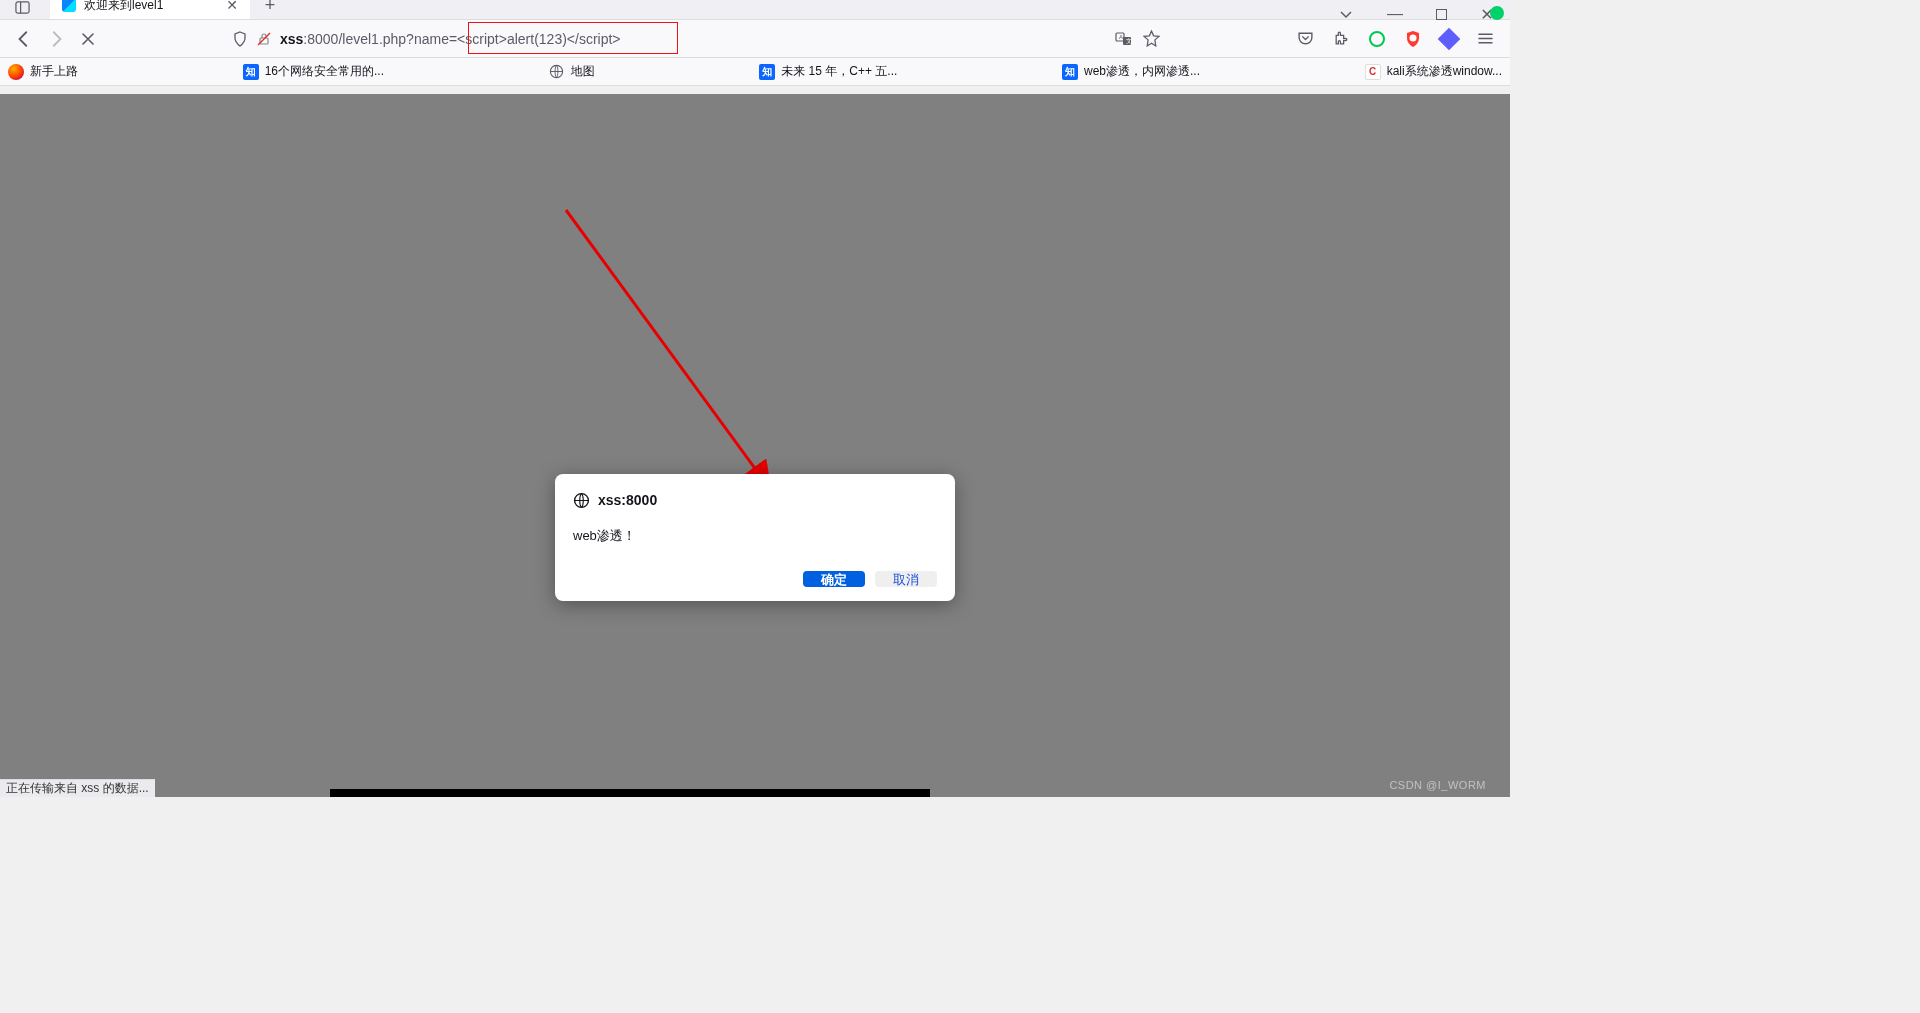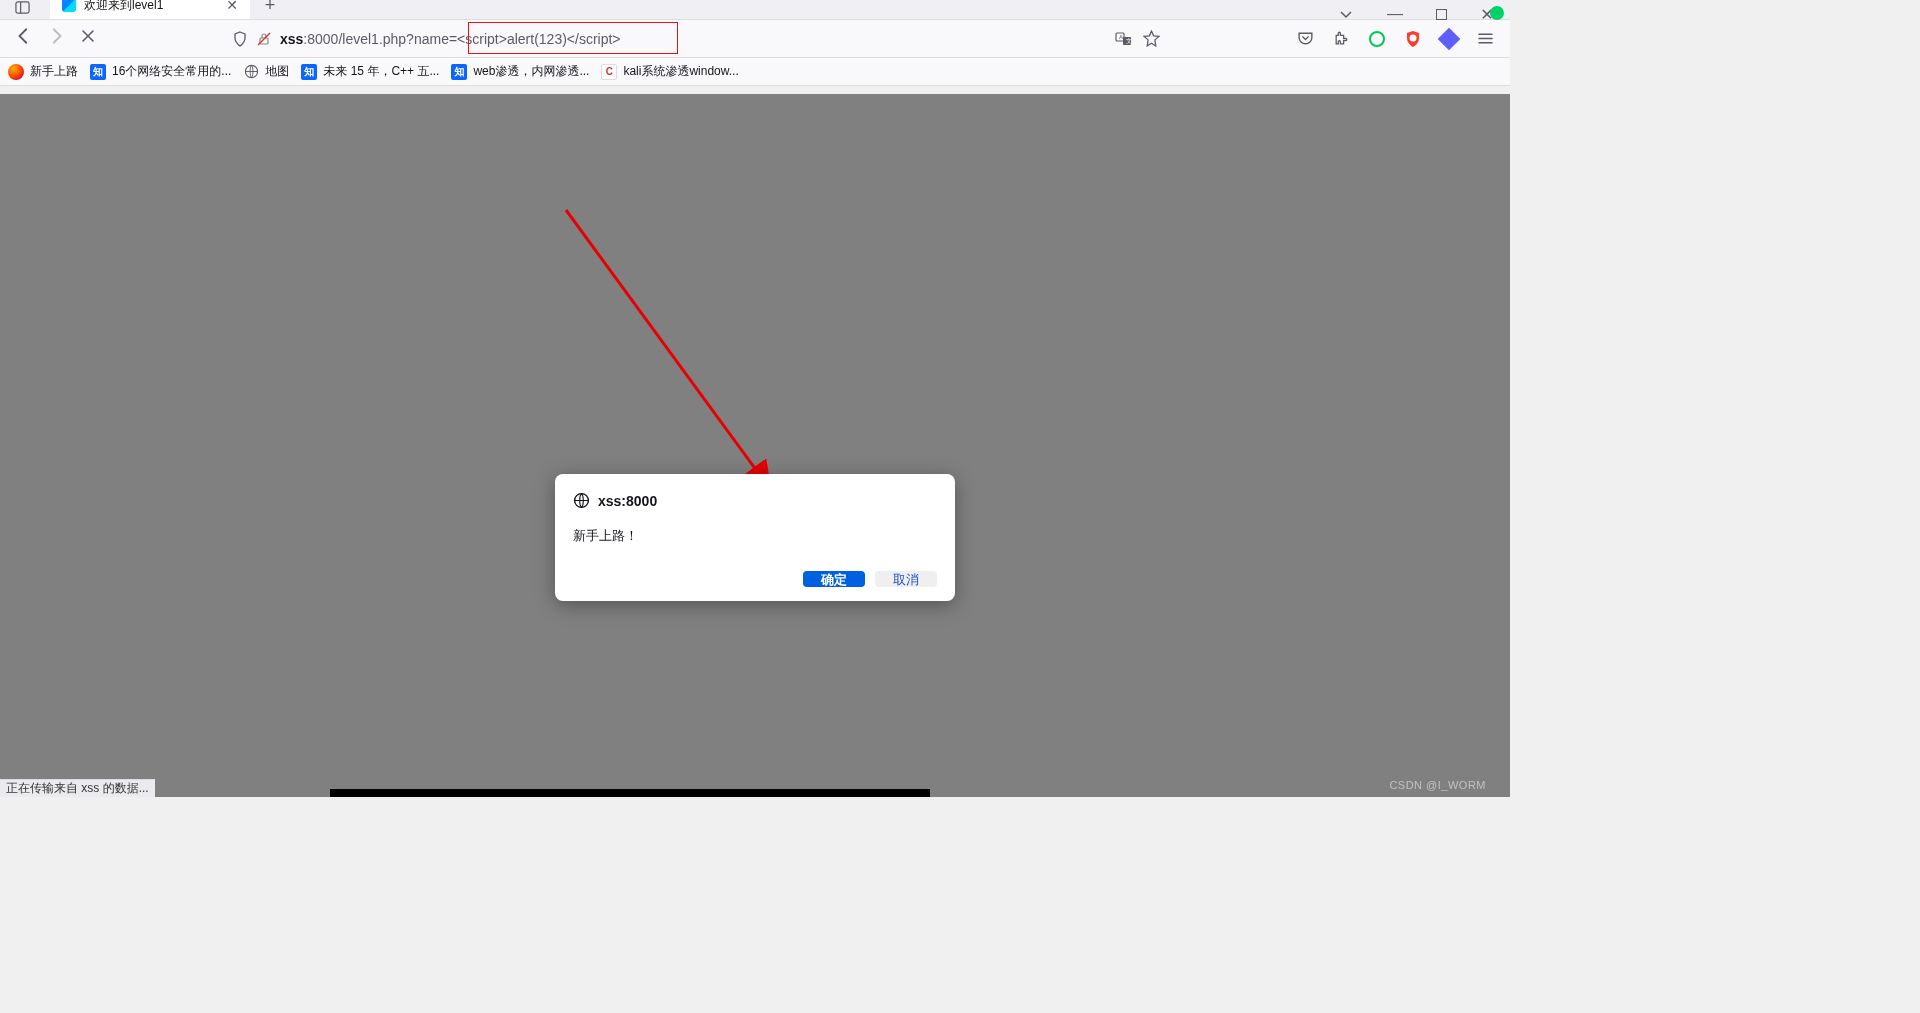--- a/index.html
+++ b/index.html
@@ -10,49 +10,49 @@
     .sidebar-toggle { width: 28px; height: 24px; display:flex; align-items:center; justify-content:center; margin-left:8px; cursor:pointer; }
     .tab { display:flex; align-items:center; height:28px; padding:0 10px 0 12px; background:#fff; border-radius:4px 4px 0 0; margin-left:14px; min-width:200px; max-width:220px; position:relative; font-size:12px; }
     .tab-favicon { width:14px; height:14px; background:linear-gradient(135deg,#0a84ff 50%,#00ddff 50%); border-radius:3px; margin-right:8px; flex-shrink:0; }
     .tab-title { flex:1; white-space:nowrap; overflow:hidden; text-overflow:ellipsis; color:#15141a; }
     .tab-close { width:16px; height:16px; display:flex; align-items:center; justify-content:center; color:#5b5b66; cursor:pointer; font-size:14px; }
     .new-tab { width:28px; height:28px; display:flex; align-items:center; justify-content:center; cursor:pointer; font-size:18px; color:#5b5b66; margin-left:6px; }
     .window-controls { position:absolute; right:0; top:0; height:28px; display:flex; align-items:center; }
     .win-btn { width:46px; height:28px; display:flex; align-items:center; justify-content:center; color:#5b5b66; cursor:pointer; }
 
     
-    .nav-bar { height:38px; background:#f9f9fb; display:flex; padding:0 8px; border-bottom:1px solid #ddd; }
+    .nav-bar { height:38px; background:#f9f9fb; display:flex; align-items:center; padding:0 8px; border-bottom:1px solid #ddd; }
     .nav-btn { width:32px; height:32px; display:flex; align-items:center; justify-content:center; cursor:pointer; color:#5b5b66; border-radius:4px; }
     .nav-btn.disabled { color:#bbb; cursor:default; }
     .url-bar-wrap { flex:1; display:flex; align-items:center; margin:0 120px 0 120px; position:relative; }
     .url-icons-left { display:flex; align-items:center; gap:8px; position:absolute; left:8px; }
     .url-text-container { flex:1; display:flex; align-items:center; height:32px; padding-left:56px; font-size:14px; position:relative; }
     .url-host { font-weight:600; color:#15141a; }
     .url-path { color:#5b5b66; }
     .url-highlight-box { position:absolute; border:1.5px solid #e11; height:32px; top:-1px; pointer-events:none; }
     .url-param-hl { color:#5b5b66; }
     .url-icons-right { display:flex; align-items:center; gap:10px; margin-left:auto; margin-right:6px; }
     .toolbar-right { display:flex; align-items:center; gap:14px; margin-left:8px; margin-right:6px; }
     .ext-icon { width:22px; height:22px; display:flex; align-items:center; justify-content:center; }
 
     
-    .bookmarks-bar { height:28px; background:#f9f9fb; display:flex; align-items:center; padding:0 8px; gap:12px; font-size:12px; border-bottom:1px solid #ddd; }
+    .bookmarks-bar { height:28px; background:#f9f9fb; display:flex; align-items:center; padding:0 8px; gap:12px; font-size:12px; border-bottom:1px solid #ddd;justify-content:space-between; }
     .bm-item { display:flex; align-items:center; gap:6px; cursor:pointer; color:#15141a; white-space:nowrap; }
     .bm-icon { width:16px; height:16px; display:flex; align-items:center; justify-content:center; flex-shrink:0; }
     .ff-ico { width:16px; height:16px; background:radial-gradient(circle at 35% 30%, #ffb000 0%, #ff3d00 55%, #a4006e 90%); border-radius:50%; }
     .zhi-ico { width:16px; height:16px; background:#0a66ff; color:#fff; font-size:10px; font-weight:bold; display:flex; align-items:center; justify-content:center; border-radius:2px; }
     .globe-ico svg { width:15px; height:15px; }
     .kali-ico { width:16px; height:16px; background:#fff; border:1px solid #ddd; color:#d33; font-size:10px; font-weight:bold; display:flex; align-items:center; justify-content:center; border-radius:2px; }
 
     
     .content { position:absolute; top:94px; left:0; right:0; bottom:0; background:#808080; }
 
     
     .dialog { position:absolute; width:400px; background:#fff; border-radius:8px; box-shadow:0 4px 20px rgba(0,0,0,0.35); left:555px; top:380px; padding:18px 18px 14px 18px; }
-    .dialog-header { display:flex; align-items:center; gap:8px; font-weight:700; font-size:14px; color:#15141a; }
+    .dialog-header { display:flex; align-items:flex-start; gap:8px; font-weight:700; font-size:14px; color:#15141a; }
     .dialog-msg { margin-top:18px; font-size:13px; color:#15141a; }
     .dialog-buttons { display:flex; justify-content:flex-end; gap:10px; margin-top:26px; }
     .btn { height:16px; padding:0 18px; border-radius:4px; border:none; font-size:13px; cursor:pointer; }
     .btn-primary { background:#0061e0; color:#fff; font-weight:600; }
     .btn-secondary { background:#efefef; color:#1d4ed8; }
 
     
     .arrow-svg { position:absolute; left:560px; top:110px; pointer-events:none; }
 
     
@@ -250,21 +250,21 @@
   </svg>
 
   <div class="dialog">
     <div class="dialog-header">
       <svg width="17" height="17" viewBox="0 0 16 16">
           <circle cx="8" cy="8" r="6.5" fill="none" stroke="#15141a" stroke-width="1.3"></circle>
           <path d="M1.5 8h13M8 1.5c2.2 2 2.2 11 0 13M8 1.5c-2.2 2-2.2 11 0 13" fill="none" stroke="#15141a" stroke-width="1.1"></path>
         </svg>
       <span>xss:8000</span>
     </div>
-    <div class="dialog-msg">新手上路！</div>
+    <div class="dialog-msg">web渗透！</div>
     <div class="dialog-buttons">
       <button class="btn btn-primary">确定</button>
       <button class="btn btn-secondary">取消</button>
     </div>
   </div>
 
   <div class="watermark">CSDN @I_WORM</div>
 </div>
 
 <div class="status-bar">

